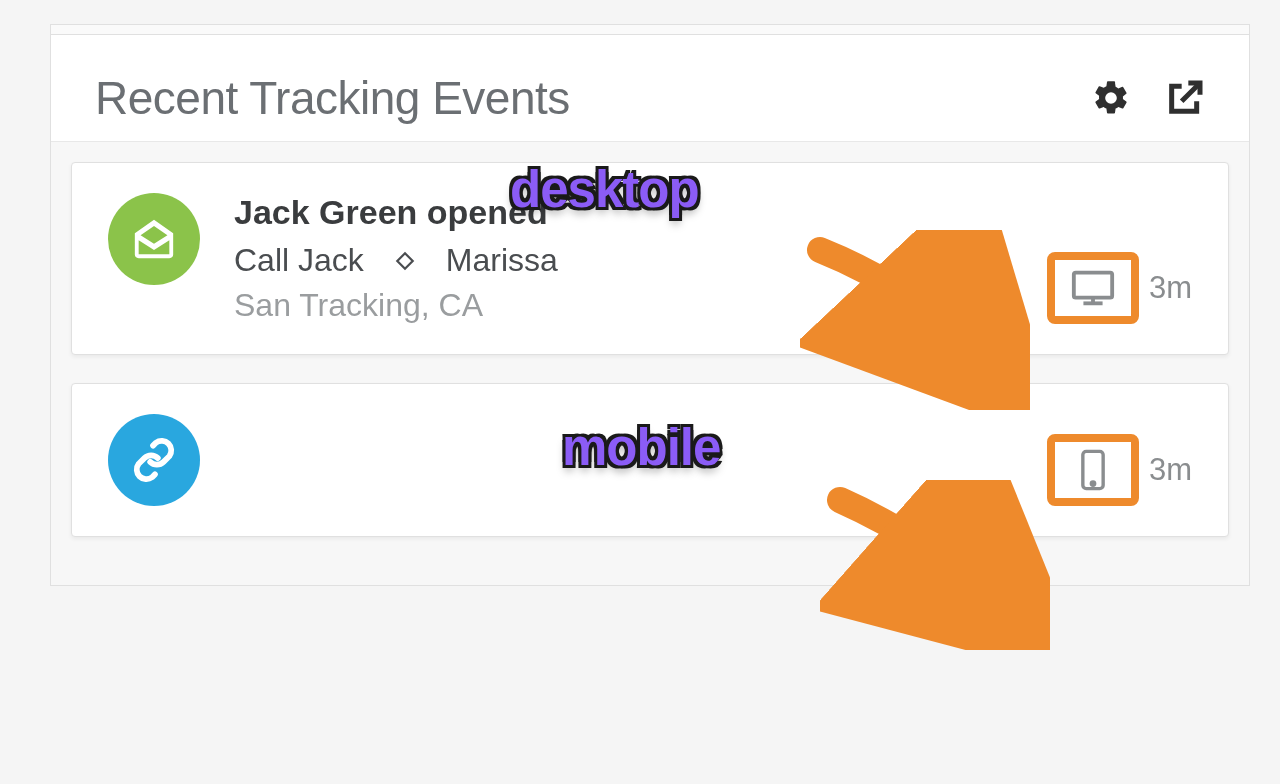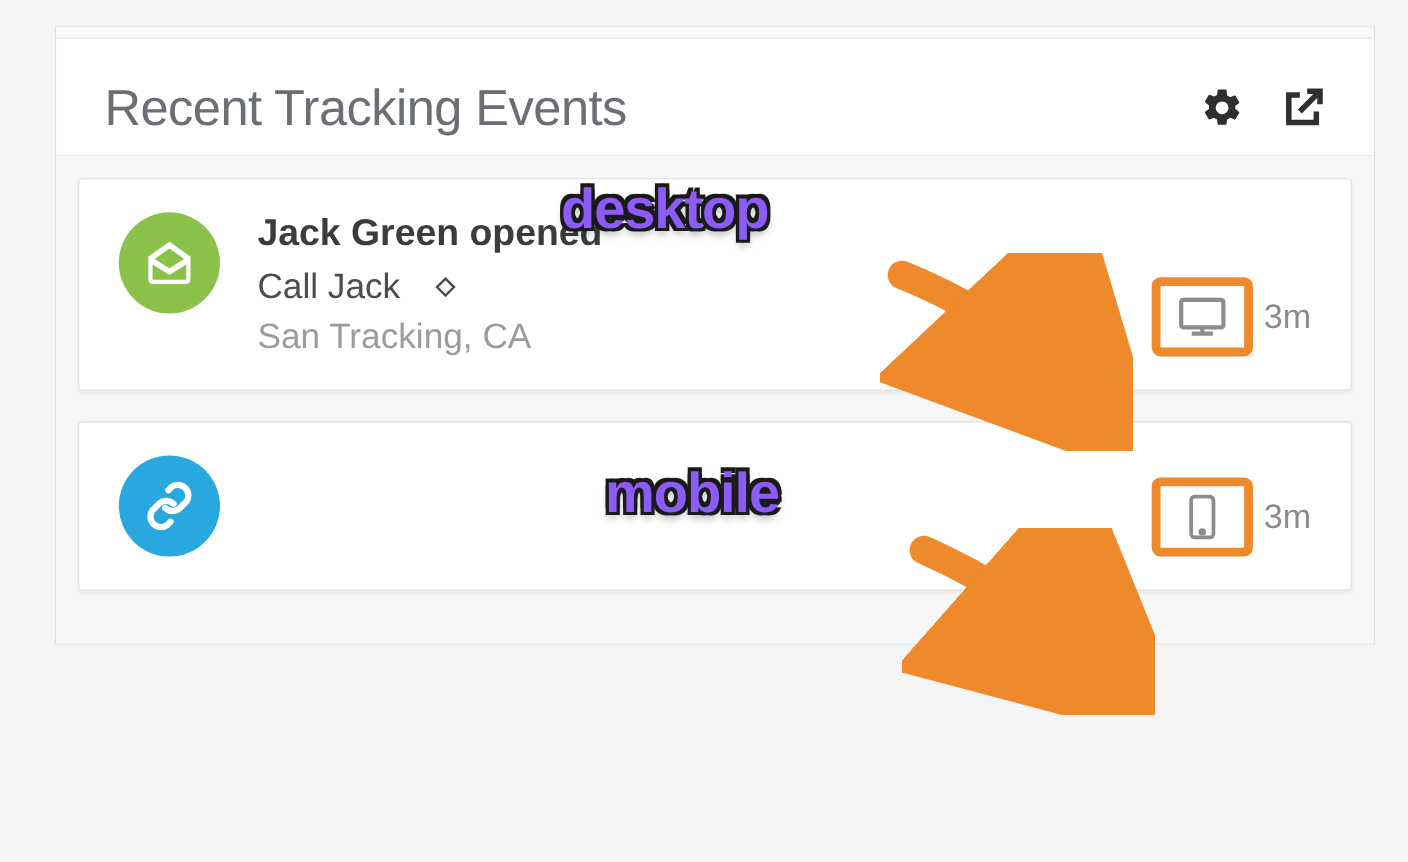--- a/index.html
+++ b/index.html
@@ -177,20 +177,21 @@
       </div>
       <div class="event-body">
         <div class="event-title">Jack Green opened</div>
         <div class="event-subject">
           <span>Call Jack</span>
           <span class="diamond">
             <svg width="22" height="22" viewBox="0 0 20 20" fill="none" stroke="#4a4d50" stroke-width="2">
               <path d="M10 3 L17 10 L10 17 L3 10 Z"></path>
             </svg>
           </span>
+          <span>Marissa</span>
         </div>
         <div class="event-location">San Tracking, CA</div>
       </div>
       <div class="event-meta">
         <div class="device-box">
           <svg width="46" height="40" viewBox="0 0 24 20" fill="none" stroke="#8a8d8f" stroke-width="2">
             <rect x="2" y="2" width="20" height="13" rx="1"></rect>
             <line x1="7" y1="18" x2="17" y2="18"></line>
             <line x1="12" y1="15" x2="12" y2="18"></line>
           </svg>
@@ -214,21 +215,21 @@
           </svg>
         </div>
         <div class="time-label">3m</div>
       </div>
     </div>
 
   </div>
 </div>
 
 <div class="annot" style="left:510px; top:160px;">desktop</div>
-<div class="annot" style="left:550px; top:418px;">mobile</div>
+<div class="annot" style="left:562px; top:418px;">mobile</div>
 
 <svg class="arrow" style="left:800px; top:230px;" width="230" height="180">
   <defs>
     <marker id="ah1" markerWidth="10" markerHeight="10" refX="6" refY="5" orient="auto">
       <path d="M0,0 L10,5 L0,10 Z" fill="#ee8a2c"></path>
     </marker>
   </defs>
   <path d="M20 20 Q120 60 195 140" stroke="#ee8a2c" stroke-width="26" fill="none" marker-end="url(#ah1)" stroke-linecap="round"></path>
 </svg>
 

